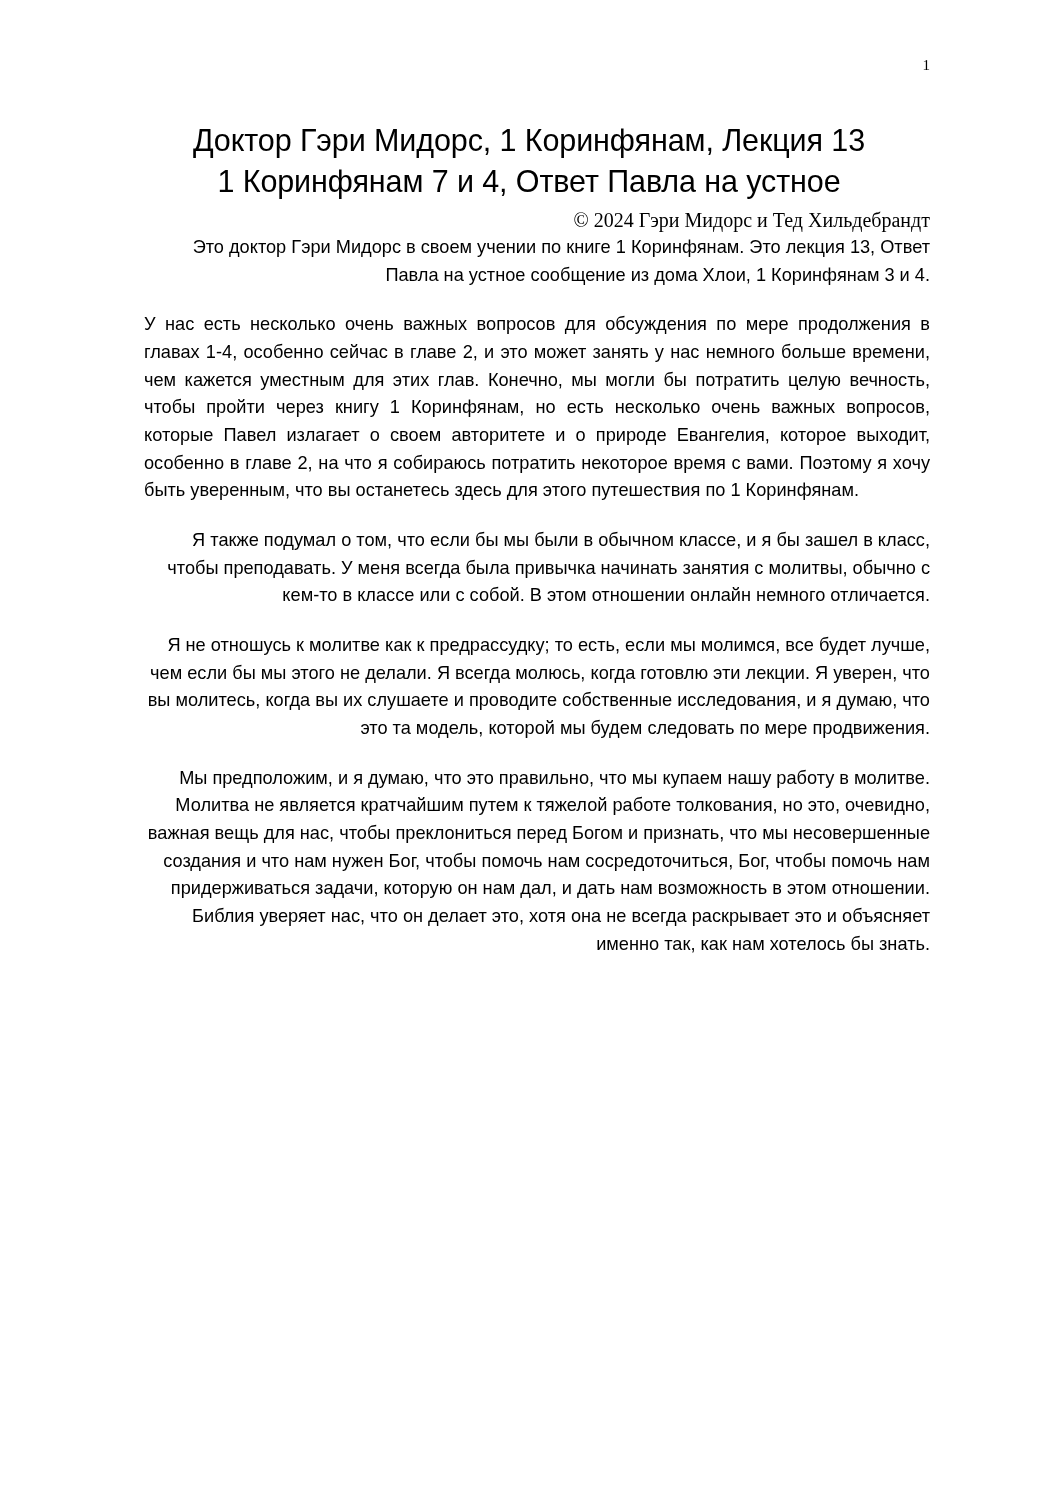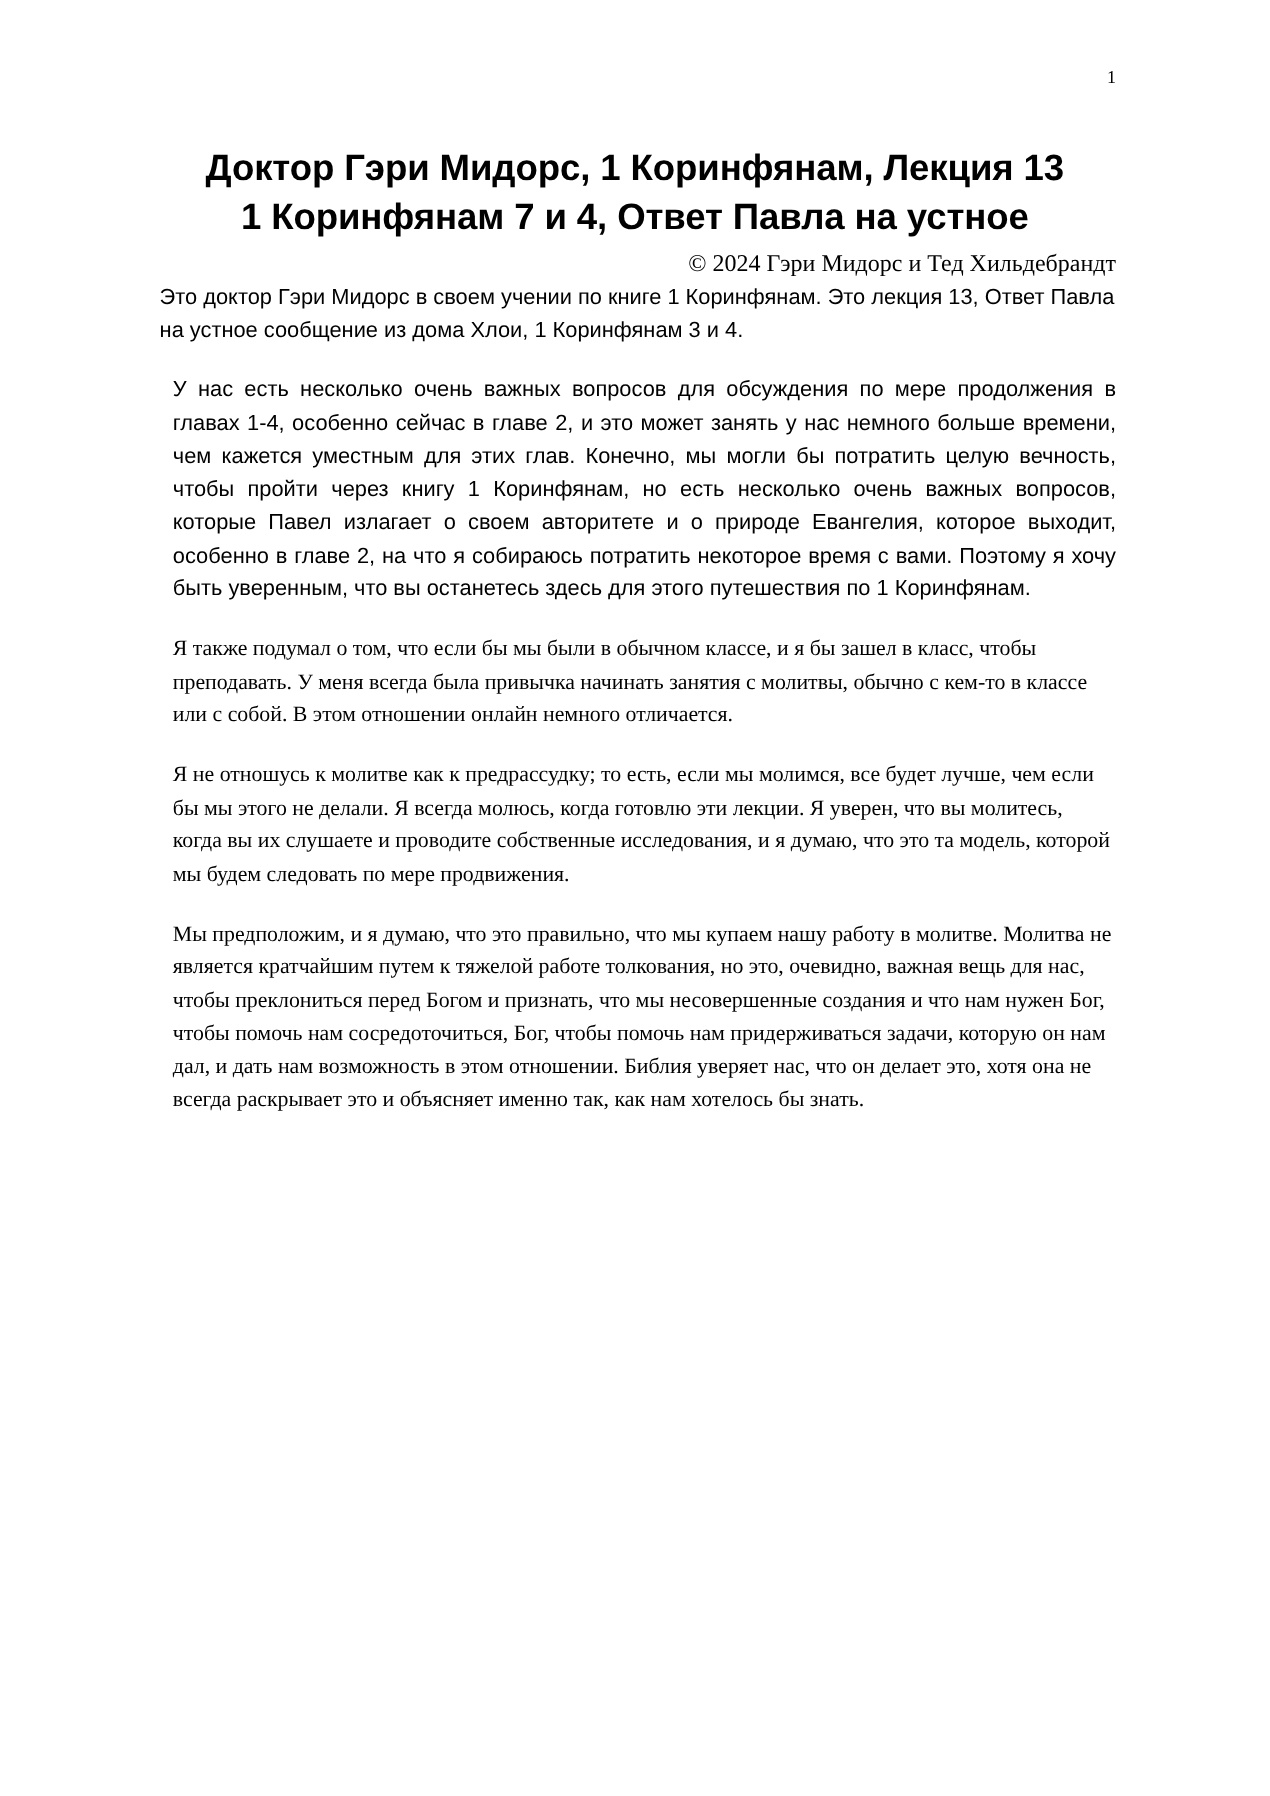--- a/index.html
+++ b/index.html
@@ -30,21 +30,21 @@
     font-size: 15px;
     line-height: 1;
     color: #000;
   }
   .title-block {
     margin-top: 62px;
     text-align: center;
   }
   .doc-title {
     font-family: "Liberation Sans", sans-serif;
-    font-weight: bold;
+    font-weight: normal;
     font-size: 30.5px;
     line-height: 1.33;
     letter-spacing: -0.1px;
     margin: 0;
     padding: 0 10px;
   }
   .copyright {
     font-family: "Liberation Serif", serif;
     font-size: 20px;
     line-height: 1.35;
@@ -54,29 +54,28 @@
   .body-text {
     font-family: "Liberation Sans", sans-serif;
     font-size: 18.2px;
     line-height: 1.52;
     margin: 0;
   }
   p.para {
     margin: 0 0 22px 16px;
   }
   p.center-para {
-    text-align: left;
-    margin: 0 0 22px 5px;
+    text-align: right;
+    margin: 0 0 22px 16px;
   }
   p.justify {
     text-align: justify;
   }
   p.left {
-    text-align: left;
-    font-family: Liberation Serif, serif;
+    text-align: right;
   }
   .first-gap {
     margin-top: 36px;
   }
   .indent-first {
     text-indent: 62px;
   }
 </style>
 </head>
 <body>

